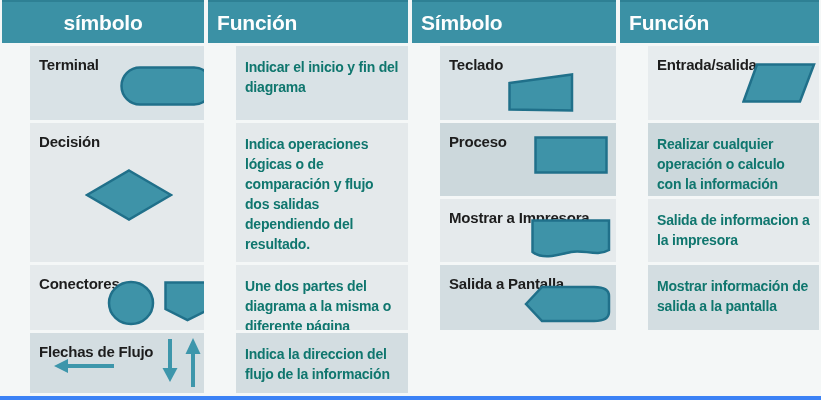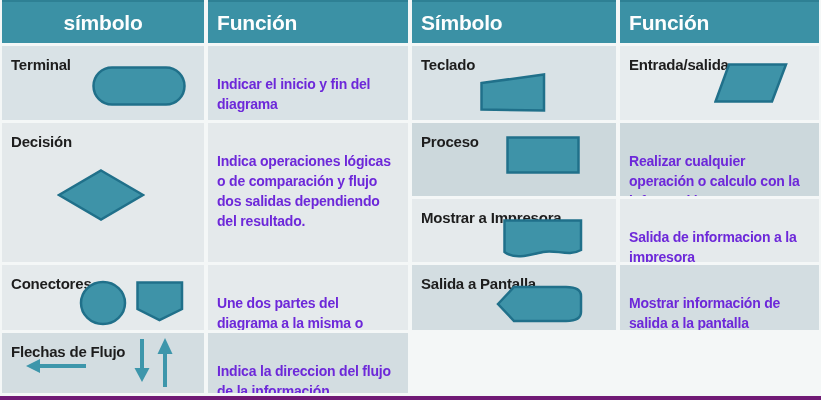--- a/index.html
+++ b/index.html
@@ -5,48 +5,48 @@
   html,body{margin:0;padding:0;background:#f4f7f7;}
   *{box-sizing:border-box;}
   .tbl{
     width:821px;height:400px;
     display:grid;
     grid-template-columns:202px 200px 204px 199px;
     grid-template-rows:43px 74px 73px 63px 65px 60px;
     column-gap:4px;row-gap:3px;
     padding:0 2px;
     background:#f4f7f7;
-    border-bottom:4px solid #701a75;
+    border-bottom:4px solid #3b82f6;
     font-family:"Liberation Sans","DejaVu Sans",sans-serif;
   }
   .hcell{
     background:#3b91a5;
     border-top:2px solid #2e8094;
     color:#fdfefe;
     font-size:21px;font-weight:700;
     display:flex;align-items:center;
     padding-left:9px;
     letter-spacing:-0.2px;
   }
   .hcell.center{justify-content:center;padding-left:0;}
-  .cell{position:relative;overflow:hidden;}
+  .cell{position:relative;overflow:hidden;margin-left:28px;}
   .r1{background:#d9e2e6;}
   .r2{background:#e7ecee;}
   .r3{background:#ccd8dc;padding-left:32px;}
   .r4{background:#e5eaec;}
   .r5{background:#d3dde1;}
   .rspan{background:#e4e9eb;}
   .sym-label{
     position:absolute;top:10px;left:9px;
     font-size:15px;font-weight:700;color:#1d1d1d;
     letter-spacing:-0.2px;white-space:nowrap;
   }
   .func{
-    padding:28px 8px 0 9px;
-    font-size:14px;font-weight:700;color:#6d28d9;
+    padding:11px 8px 0 9px;
+    font-size:14px;font-weight:700;color:#0f766e;
     line-height:20px;letter-spacing:-0.2px;
   }
   .shape{position:absolute;}
   .span2{grid-row:span 2;}
 </style>
 </head>
 <body>
 
 <div class="tbl">
 

